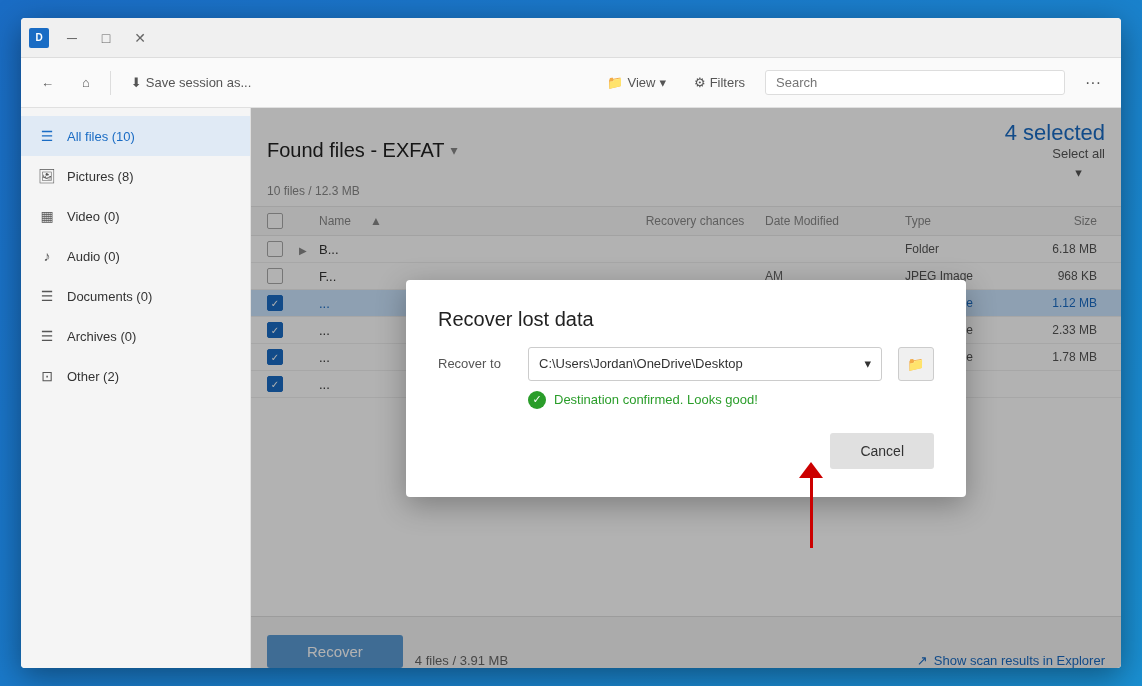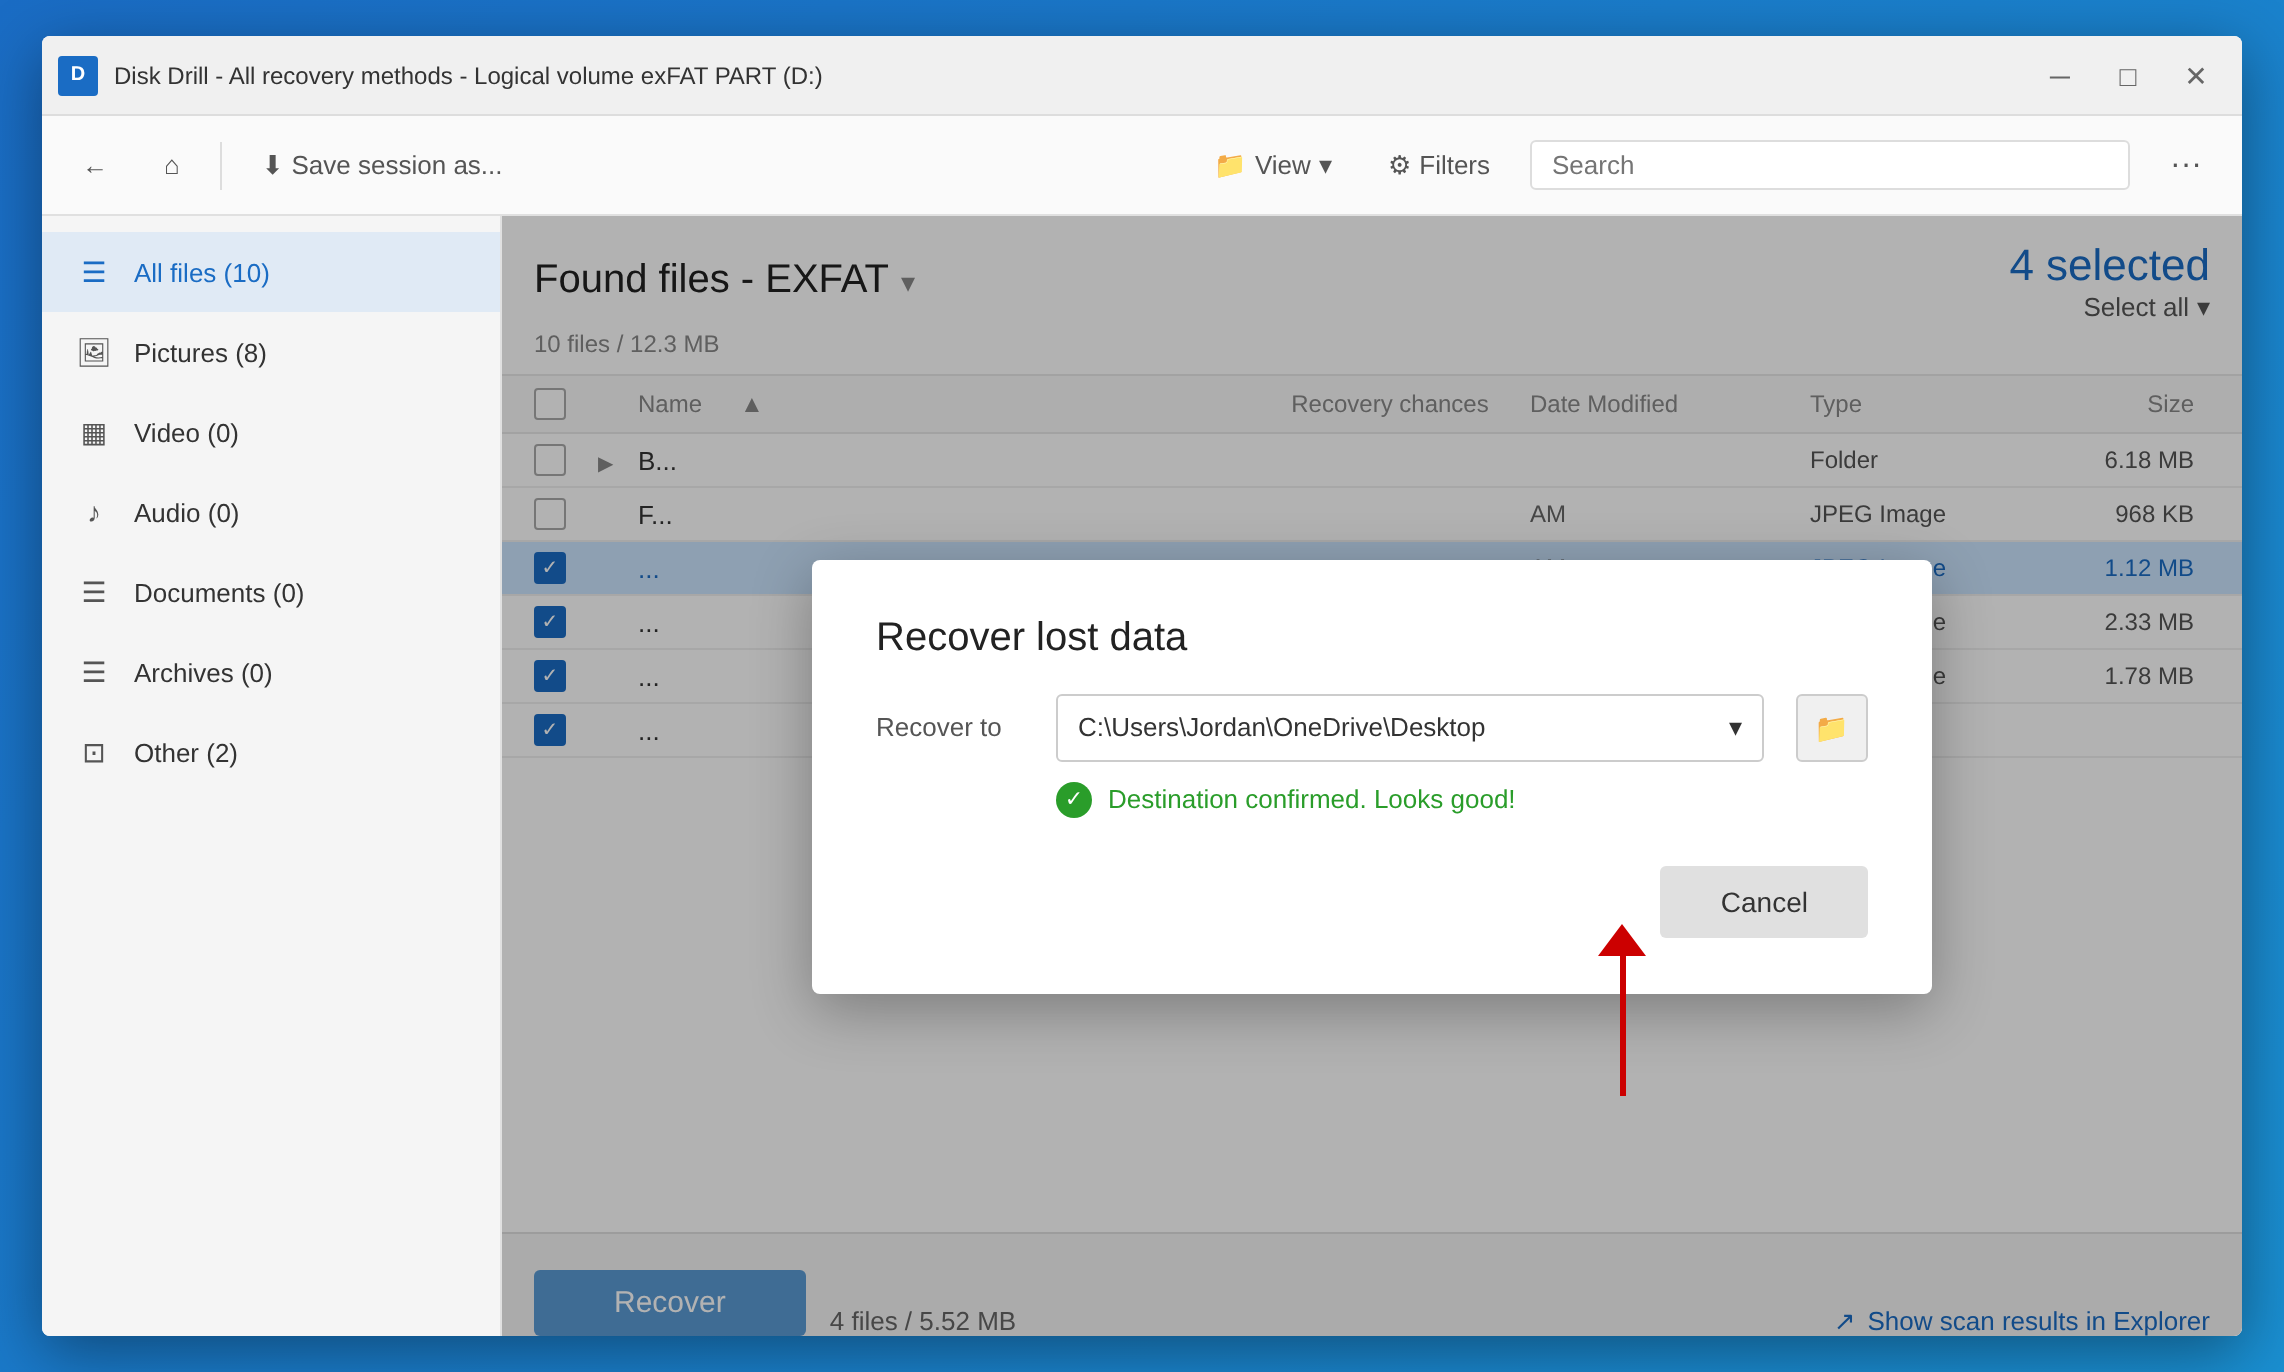--- a/index.html
+++ b/index.html
@@ -22,21 +22,21 @@
     .sidebar-item { display: flex; align-items: center; gap: 10px; padding: 10px 16px; cursor: pointer; font-size: 13px; color: #333; }
     .sidebar-item.active { background: #e0eaf5; color: #1a6cc4; }
     .sidebar-icon { width: 20px; height: 20px; display: flex; align-items: center; justify-content: center; color: #555; font-size: 14px; flex-shrink: 0; }
     .sidebar-item.active .sidebar-icon { color: #1a6cc4; }
     .main { flex: 1; display: flex; flex-direction: column; overflow: hidden; }
     .main-header { padding: 12px 16px 8px; border-bottom: 1px solid #e8e8e8; flex-shrink: 0; }
     .main-header-top { display: flex; align-items: center; justify-content: space-between; margin-bottom: 4px; }
     .found-files-title { font-size: 20px; font-weight: 300; color: #222; display: flex; align-items: center; gap: 6px; }
     .found-files-title .chevron { font-size: 14px; color: #888; cursor: pointer; }
     .selected-count { font-size: 22px; font-weight: 400; color: #1a6cc4; display: flex; flex-direction: column; align-items: flex-end; }
-    .select-all-row { display: flex; align-items: center; gap: 4px; font-size: 13px; color: #555; cursor: pointer; }
+    .select-all-row { display: flex; align-items: center; gap: 4px; font-size: 13px; color: #555; cursor: pointer; flex-direction: column; }
     .file-count-info { font-size: 12px; color: #888; }
     .table-header { display: flex; align-items: center; padding: 6px 16px; background: #fafafa; border-bottom: 1px solid #e8e8e8; font-size: 12px; color: #888; flex-shrink: 0; }
     .col-check { width: 32px; flex-shrink: 0; }
     .col-expand { width: 20px; flex-shrink: 0; }
     .col-name { flex: 1; display: flex; align-items: center; gap: 19px; }
     .col-recovery { width: 140px; text-align: center; flex-shrink: 0; }
     .col-date { width: 140px; flex-shrink: 0; }
     .col-type { width: 120px; flex-shrink: 0; }
     .col-size { width: 80px; text-align: right; flex-shrink: 0; padding-right: 8px; }
     .table-body { flex: 1; overflow-y: auto; position: relative; }
@@ -77,21 +77,20 @@
   </style>
 </head>
 <body>
 
 <div class="window">
 
   <div class="titlebar">
     <div class="titlebar-icon">
       <span>D</span>
     </div>
-    <div class="titlebar-title">Disk Drill - All recovery methods - Logical volume exFAT PART (D:)</div>
     <div class="titlebar-controls">
       <button class="titlebar-btn">─</button>
       <button class="titlebar-btn">□</button>
       <button class="titlebar-btn close">✕</button>
     </div>
   </div>
 
   <div class="toolbar">
     <button class="toolbar-btn">←</button>
     <button class="toolbar-btn">⌂</button>
@@ -255,21 +254,21 @@
             <div class="col-recovery row-recovery"></div>
             <div class="col-date row-date"></div>
             <div class="col-type row-type"></div>
             <div class="col-size row-size"></div>
           </div>
         </div>
       </div>
 
       <div class="bottom-bar">
         <button class="recover-btn">Recover</button>
-        <span class="bottom-info">4 files / 5.52 MB</span>
+        <span class="bottom-info">4 files / 3.91 MB</span>
         <div class="bottom-right">
           <span>↗</span>
           <span>Show scan results in Explorer</span>
         </div>
       </div>
 
       <div class="modal-overlay">
         <div class="modal">
           <div class="modal-title">Recover lost data</div>
           <div class="modal-row">

